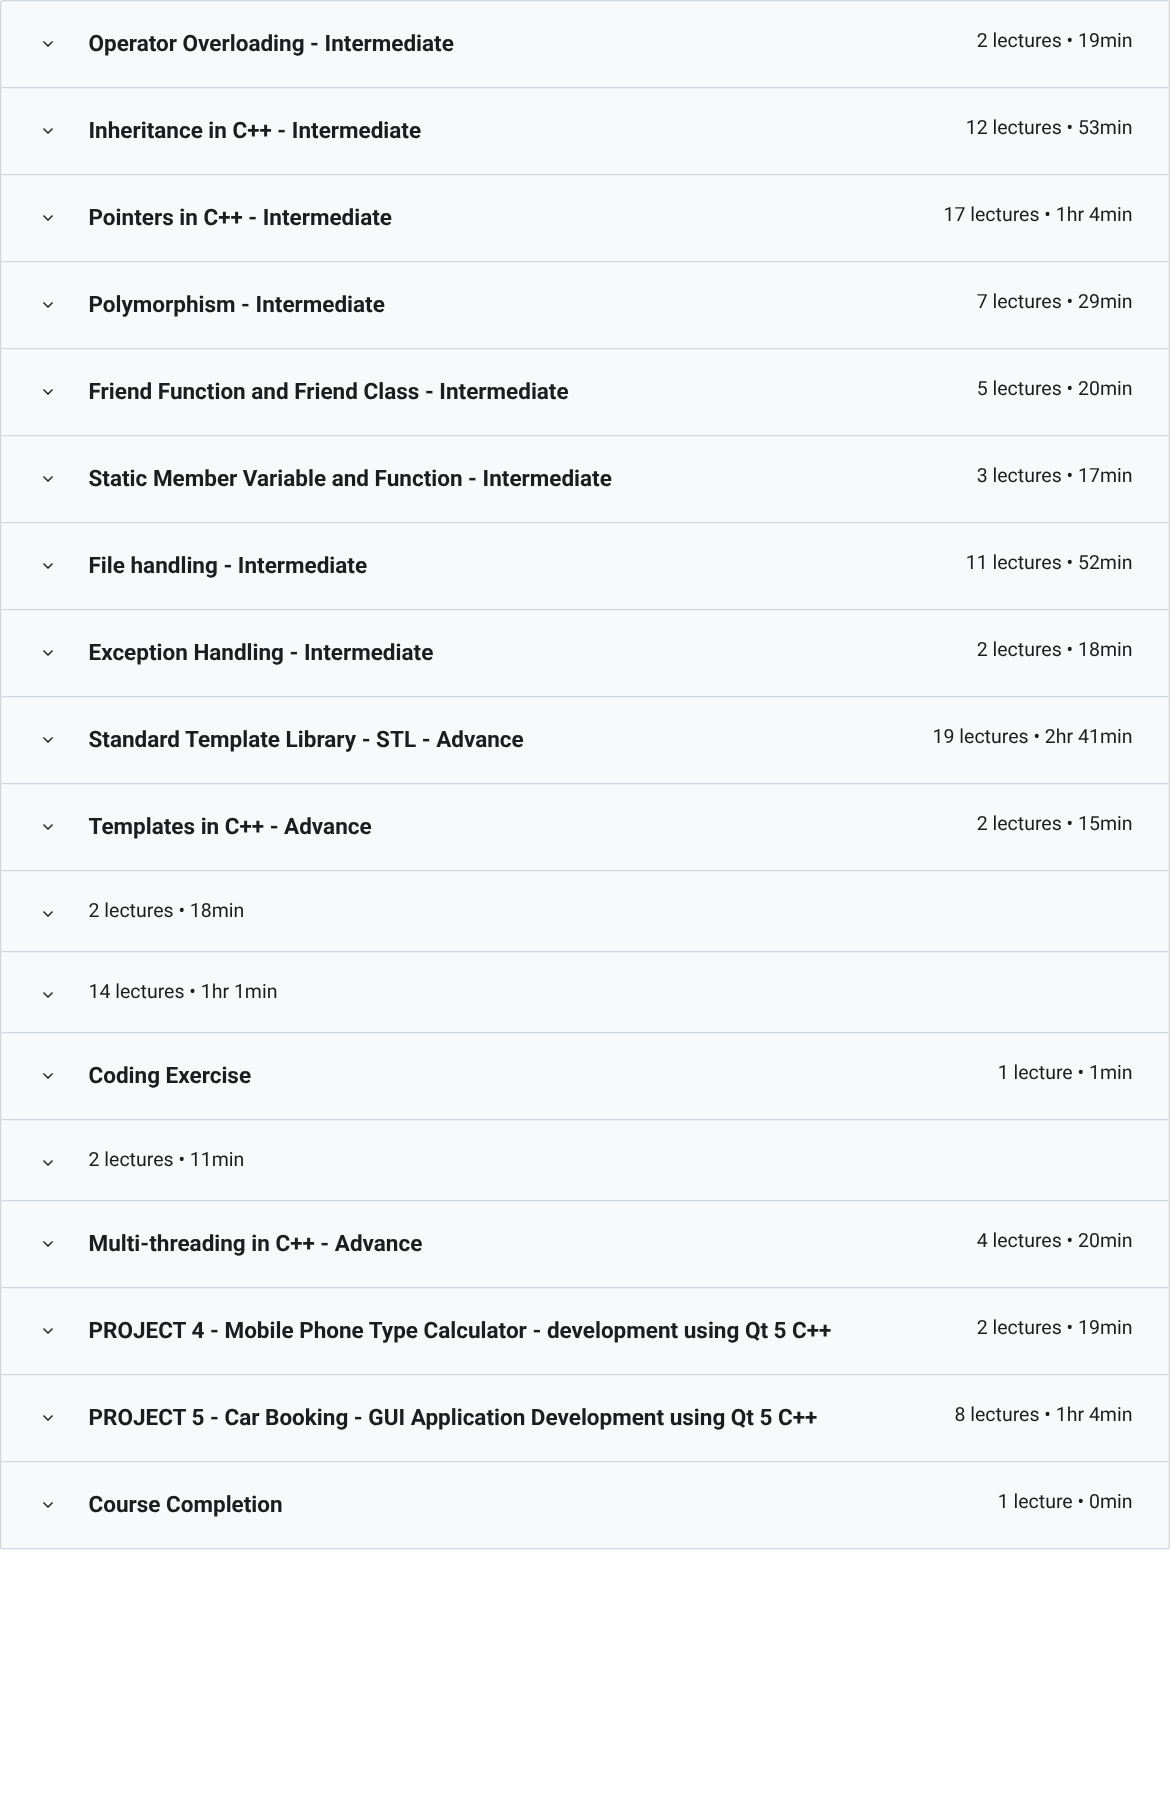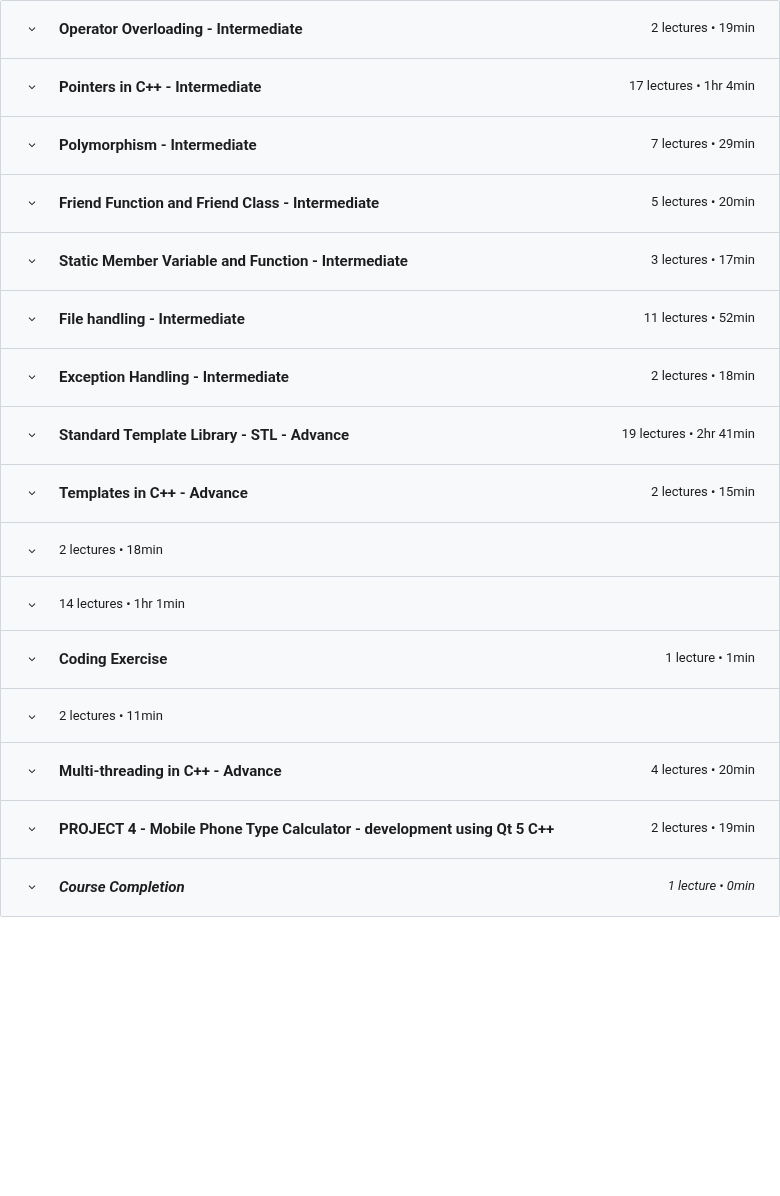--- a/index.html
+++ b/index.html
@@ -21,21 +21,20 @@
     .section-row {
       display: flex;
       align-items: flex-start;
       padding: 18px 24px;
       background: #f7f9fa;
       border-bottom: 1px solid #d1d7dc;
       cursor: pointer;
     }
     .section-row:last-child {
       border-bottom: none;
-      font-style: italic;
     }
     .chevron {
       flex: 0 0 auto;
       width: 14px;
       height: 14px;
       margin-right: 20px;
       margin-top: 3px;
       display: flex;
       align-items: center;
       justify-content: center;
@@ -75,20 +74,29 @@
       </span>
       <span class="section-title">Operator Overloading - Intermediate</span>
       <span class="section-meta">2 lectures • 19min</span>
     </div>
     <div class="section-row">
       <span class="chevron">
         <svg viewBox="0 0 24 24">
           <path d="M5.5 8l6.5 6.5L18.5 8 20 9.5 12 17.5 4 9.5z"></path>
         </svg>
       </span>
+      <span class="section-title">Inheritance in C++ - Intermediate</span>
+      <span class="section-meta">12 lectures • 53min</span>
+    </div>
+    <div class="section-row">
+      <span class="chevron">
+        <svg viewBox="0 0 24 24">
+          <path d="M5.5 8l6.5 6.5L18.5 8 20 9.5 12 17.5 4 9.5z"></path>
+        </svg>
+      </span>
       <span class="section-title">Pointers in C++ - Intermediate</span>
       <span class="section-meta">17 lectures • 1hr 4min</span>
     </div>
     <div class="section-row">
       <span class="chevron">
         <svg viewBox="0 0 24 24">
           <path d="M5.5 8l6.5 6.5L18.5 8 20 9.5 12 17.5 4 9.5z"></path>
         </svg>
       </span>
       <span class="section-title">Polymorphism - Intermediate</span>
@@ -191,20 +199,29 @@
       <span class="section-meta">4 lectures • 20min</span>
     </div>
     <div class="section-row">
       <span class="chevron">
         <svg viewBox="0 0 24 24">
           <path d="M5.5 8l6.5 6.5L18.5 8 20 9.5 12 17.5 4 9.5z"></path>
         </svg>
       </span>
       <span class="section-title">PROJECT 4 - Mobile Phone Type Calculator - development using Qt 5 C++</span>
       <span class="section-meta">2 lectures • 19min</span>
+    </div>
+    <div class="section-row">
+      <span class="chevron">
+        <svg viewBox="0 0 24 24">
+          <path d="M5.5 8l6.5 6.5L18.5 8 20 9.5 12 17.5 4 9.5z"></path>
+        </svg>
+      </span>
+      <span class="section-title">PROJECT 5 - Car Booking - GUI Application Development using Qt 5 C++</span>
+      <span class="section-meta">8 lectures • 1hr 4min</span>
     </div>
     <div class="section-row">
       <span class="chevron">
         <svg viewBox="0 0 24 24">
           <path d="M5.5 8l6.5 6.5L18.5 8 20 9.5 12 17.5 4 9.5z"></path>
         </svg>
       </span>
       <span class="section-title">Course Completion</span>
       <span class="section-meta">1 lecture • 0min</span>
     </div>

